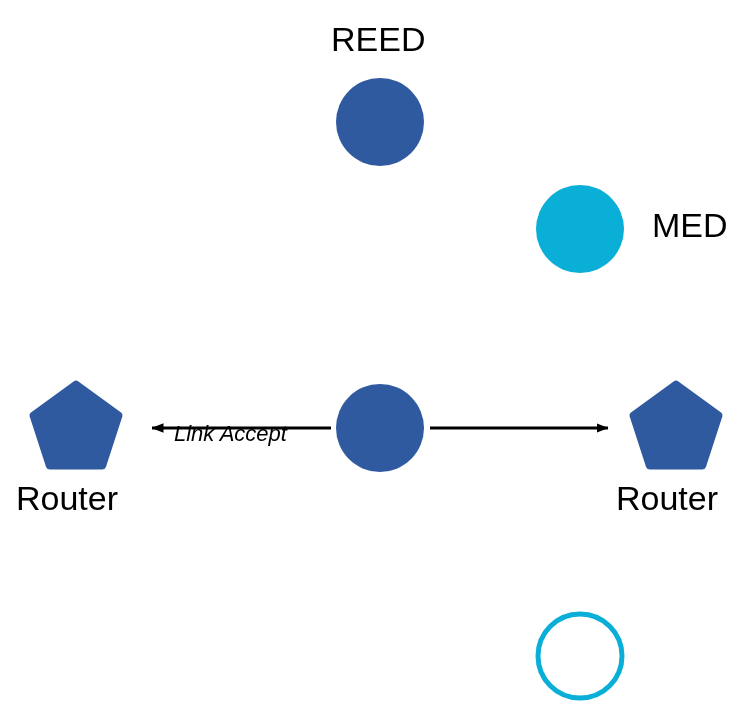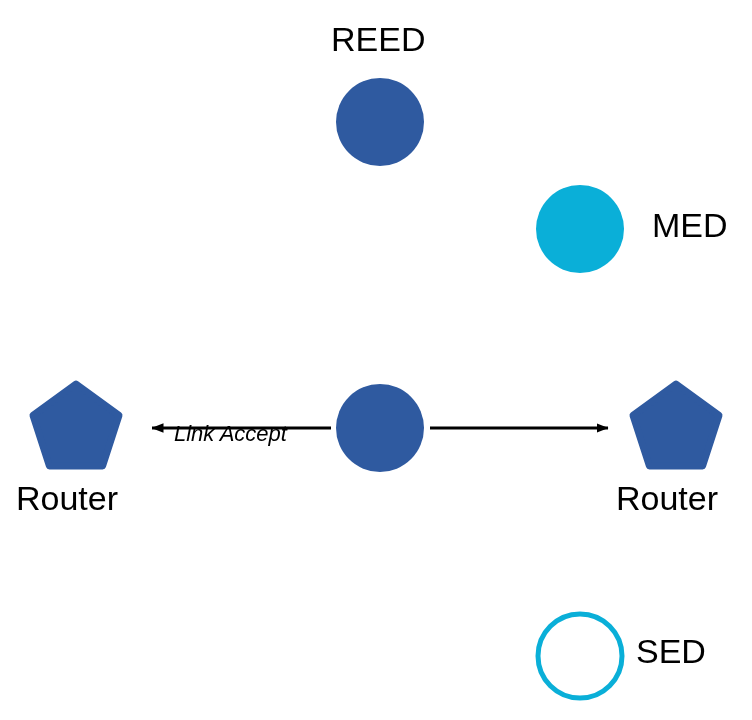--- a/index.html
+++ b/index.html
@@ -86,17 +86,16 @@
   </svg>
 
   <div class="node-label" id="label-reed">REED</div>
 
   <div class="node-label" id="label-med">MED</div>
 
   <div class="node-label" id="label-router-l">Router</div>
 
   <div class="node-label" id="label-router-r">Router</div>
 
-  <div class="node-label" id="label-sed">SED</div>
 
   <div class="edge-label" id="label-link-accept">Link Accept</div>
 
 </div>
 
 </body></html>

